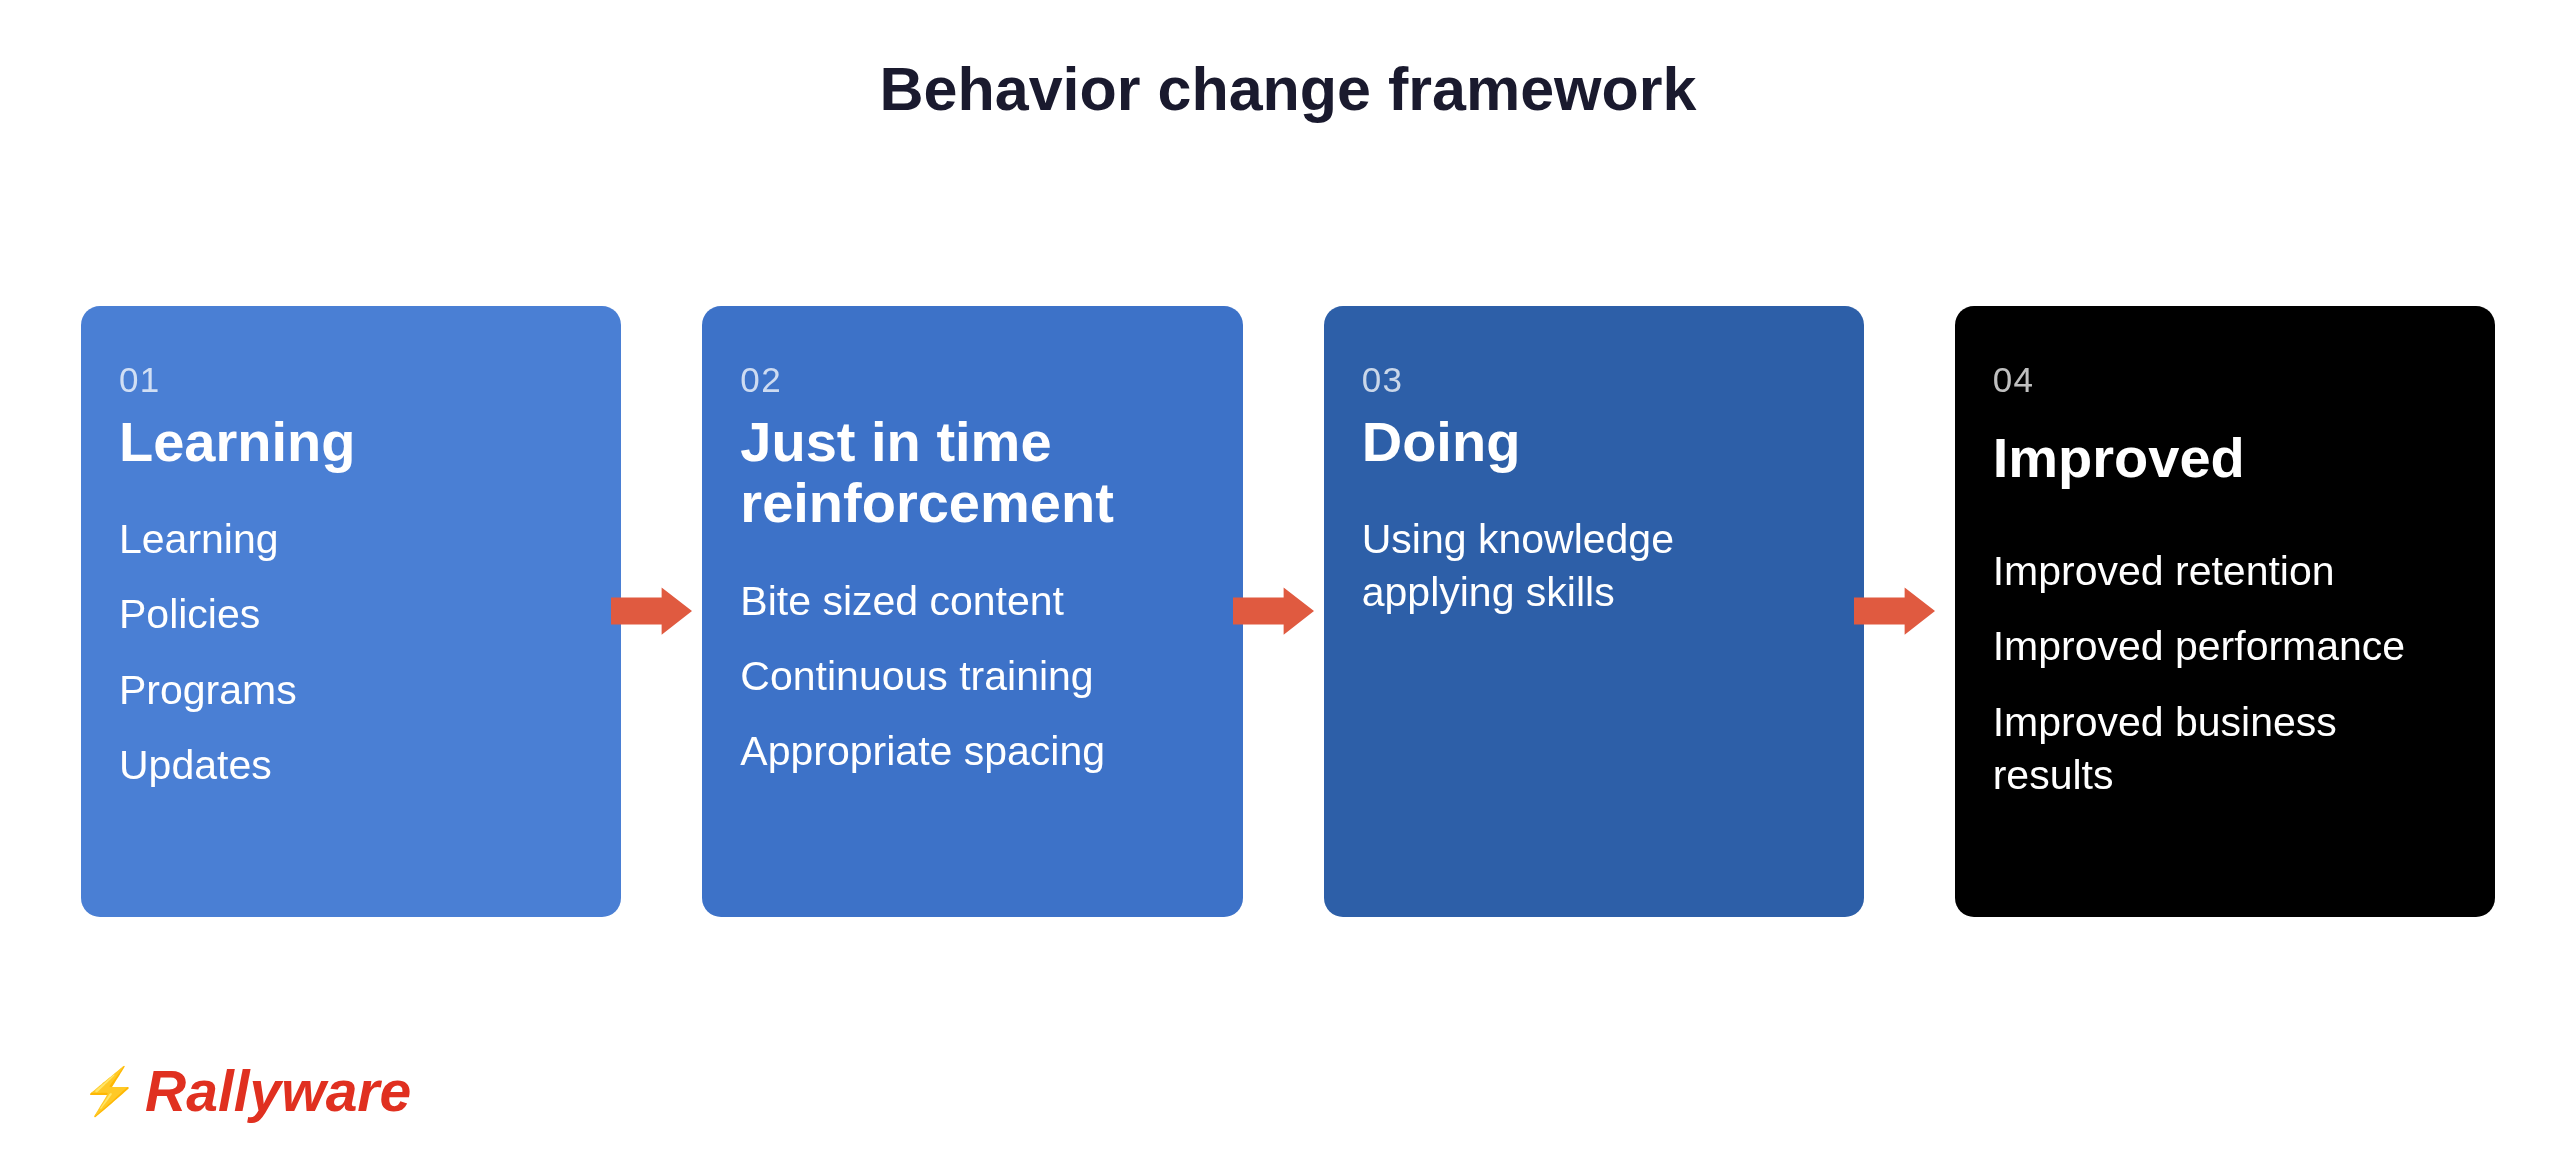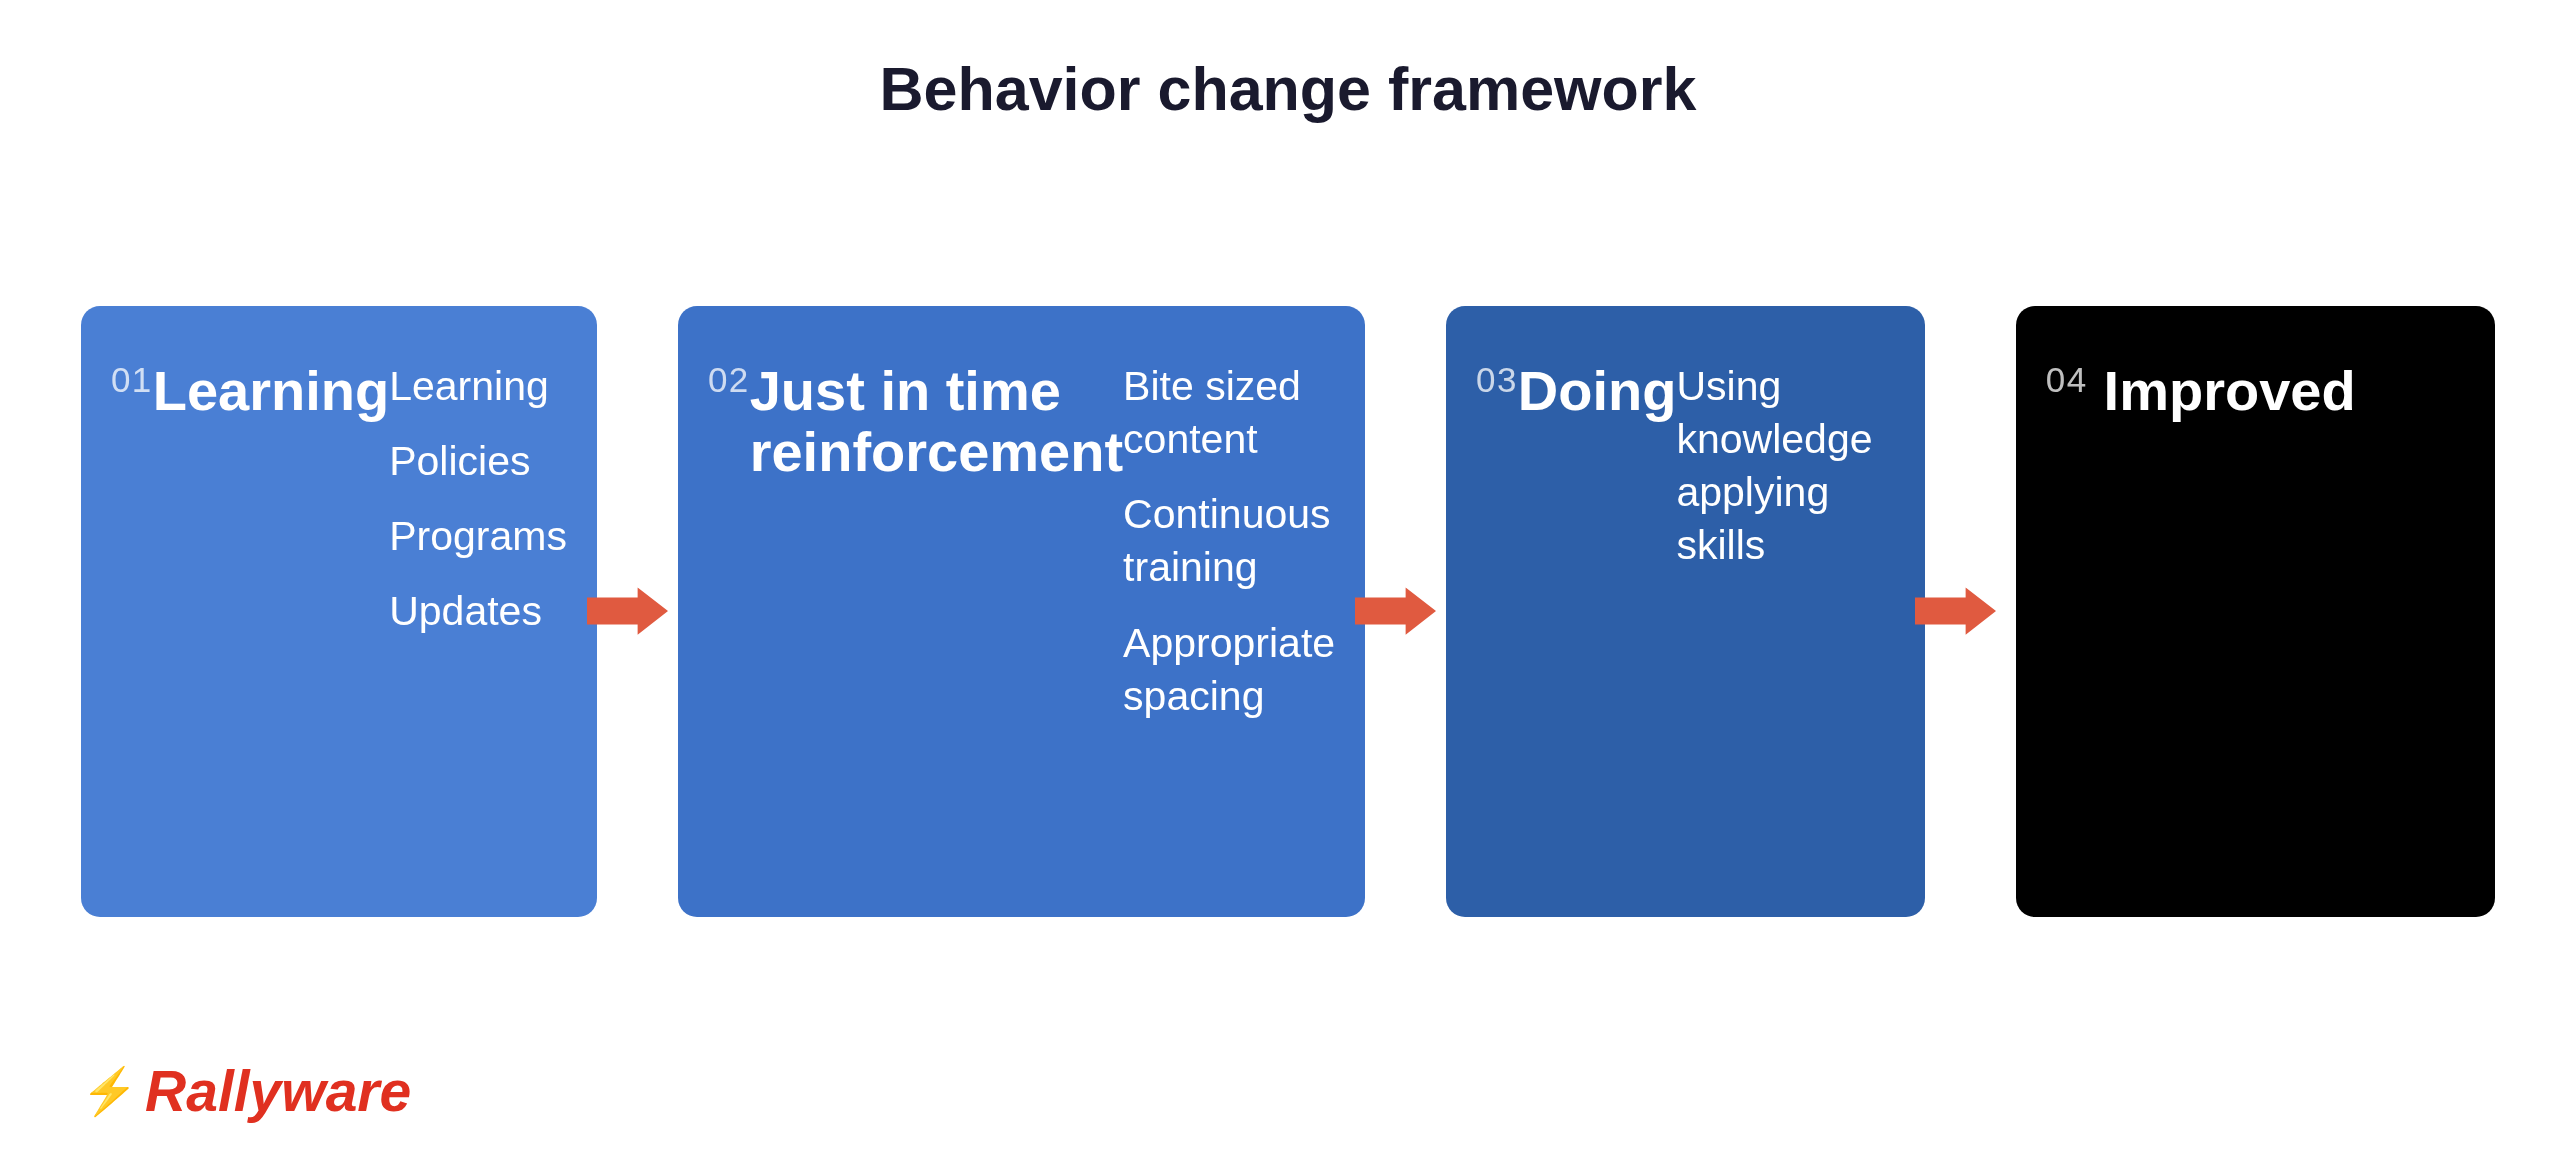--- a/index.html
+++ b/index.html
@@ -32,23 +32,23 @@
       display: flex;
       flex-direction: row;
       align-items: center;
       gap: 0;
       width: 100%;
       flex: 1;
     }
 
     .card {
       border-radius: 19px;
-      padding: 54px 30px;
-      display: flex;
-      flex-direction: row;
+      padding: 54px 38px;
+      display: flex;
+      flex-direction: column;
       flex: 1;
       height: 611px;
       position: relative;
     }
 
     .card-1 {
       background-color: #4a7fd4;
     }
 
     .card-2 {
@@ -189,20 +189,25 @@
 
   <div class="arrow">
     <svg viewBox="0 0 120 80" xmlns="http://www.w3.org/2000/svg">
       <polygon points="0,20 75,20 75,5 120,40 75,75 75,60 0,60" fill="#e05a40"></polygon>
     </svg>
   </div>
 
   <div class="card card-4">
     <div class="card-number">04</div>
     <div class="card-title">Improved</div>
+    <div class="card-items">
+      <div class="card-item">Improved retention</div>
+      <div class="card-item">Improved performance</div>
+      <div class="card-item">Improved business results</div>
+    </div>
   </div>
 
 </div>
 
 <div class="footer">
   <div class="rallyware-logo">
     <span class="rallyware-icon">⚡</span>
     <span class="rallyware-name">Rallyware</span>
   </div>
 </div>

